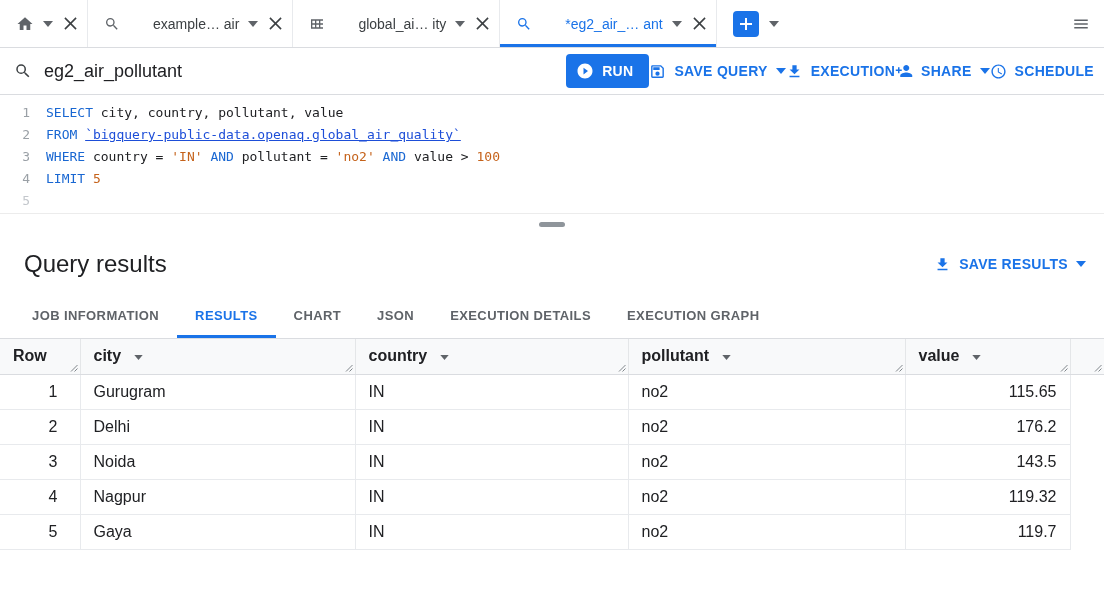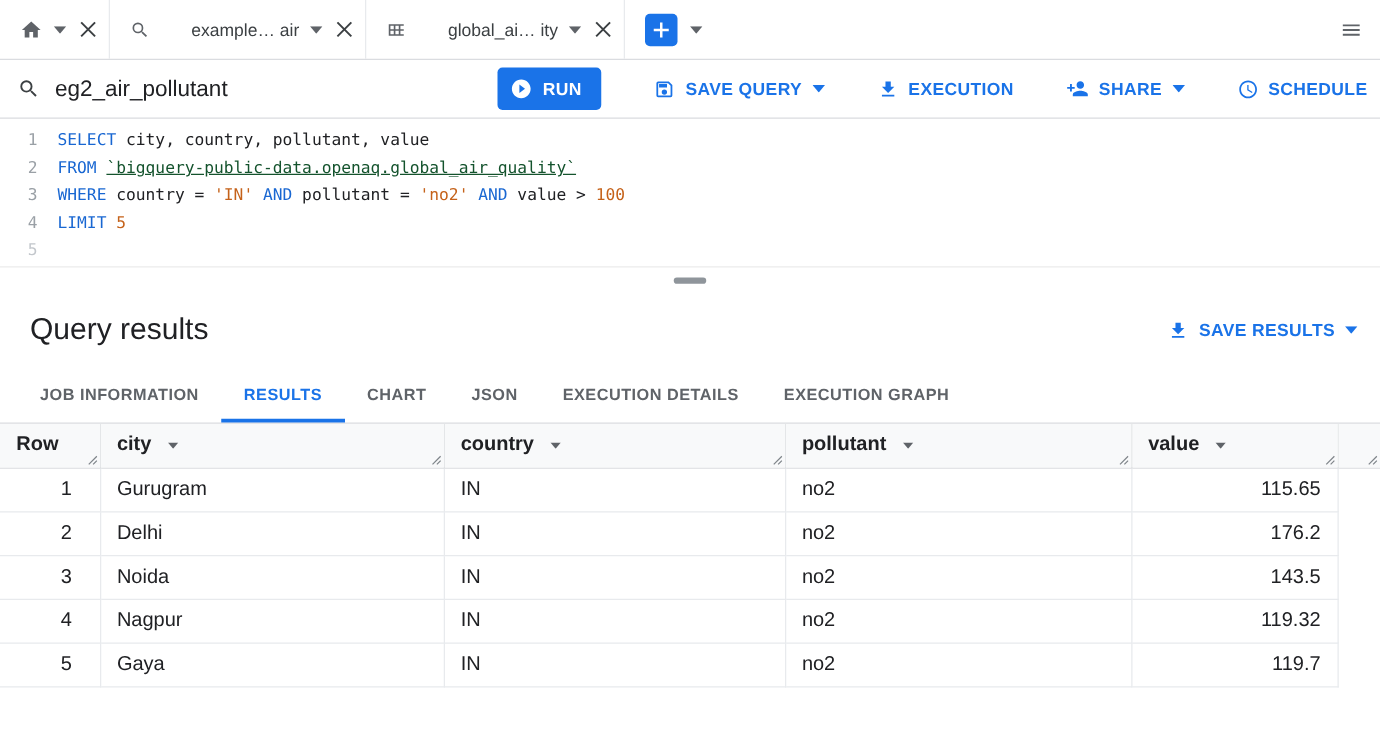--- a/index.html
+++ b/index.html
@@ -20,41 +20,41 @@
              display:flex; align-items:center; justify-content:center; align-self:center; margin-left:16px; cursor:pointer; }
   .add-caret { display:flex; align-items:center; align-self:center; margin-left:10px; color:#5f6368; cursor:pointer; }
   .tb-spacer { flex:1; }
   .menu-btn { display:flex; align-items:center; align-self:center; margin-right:14px; color:#5f6368; cursor:pointer; }
 
   
   .editor-header { height:47px; display:flex; align-items:center; padding:0 10px 0 14px;
                    border-bottom:1px solid #dadce0; }
   .hicon { display:flex; align-items:center; color:#3c4043; }
   .editor-title { font-size:18px; color:#202124; margin-left:12px; white-space:nowrap; }
-  .header-actions { margin-left:auto; display:flex; gap:42px; }
+  .header-actions { margin-left:auto; display:flex; }
   .run-btn { background:#1a73e8; color:#fff; border:none; border-radius:4px; height:34px;
              padding:0 16px 0 10px; display:flex; align-items:center; gap:8px;
              font-size:14px; font-weight:700; letter-spacing:.3px; cursor:pointer;
              font-family:"Liberation Sans", sans-serif; }
   .text-btn { display:flex; align-items:center; gap:8px; background:none; border:none;
               color:#1a73e8; font-size:14px; font-weight:700; letter-spacing:.3px; cursor:pointer;
               font-family:"Liberation Sans", sans-serif; white-space:nowrap; }
   .text-btn .bcaret { display:flex; align-items:center; }
 
   
   .sql-editor { height:118px; padding-top:7px; font-family:"DejaVu Sans Mono", monospace;
                 font-size:13px; line-height:22px; cursor:text; }
   .sql-line { display:flex; }
   .sql-gutter { width:30px; flex:none; text-align:right; color:#9aa0a6; user-select:none; }
   .sql-gutter.dim { color:#c3c7cc; }
   .sql-code { padding-left:16px; white-space:pre; color:#202124; }
   .tok-kw  { color:#1967d2; }
   .tok-str { color:#c5621a; }
   .tok-num { color:#c5621a; }
-  .tok-tbl { color:#14532d; text-decoration:underline; }
+  .tok-tbl { color:#1d4ed8; text-decoration:underline; }
 
   
   .divider { height:22px; border-top:1px solid #ececec; display:flex; align-items:center; justify-content:center; }
   .drag-handle { width:26px; height:5px; border-radius:3px; background:#8f959b; cursor:ns-resize; }
 
   
   .results-header { height:58px; display:flex; align-items:center; padding:0 18px 0 24px; }
   .results-title { font-size:24px; color:#202124; }
   .save-results { margin-left:auto; }
 
@@ -135,20 +135,38 @@
             <path d="M0 0l5 6 5-6z"></path>
           </svg>
       </span>
       <span class="tclose">
         <svg width="13" height="13" viewBox="0 0 14 14">
             <path d="M1 1l12 12M13 1L1 13" stroke="#3c4043" stroke-width="1.7" fill="none"></path>
           </svg>
       </span>
     </div>
 
+    <div class="tab active">
+      <span class="ticon">
+        <svg width="16" height="16" viewBox="0 0 24 24" fill="currentColor">
+            <path d="M15.5 14h-.79l-.28-.27A6.47 6.47 0 0 0 16 9.5 6.5 6.5 0 1 0 9.5 16c1.61 0 3.09-.59 4.23-1.57l.27.28v.79l5 4.99L20.49 19l-4.99-5zm-6 0A4.5 4.5 0 1 1 14 9.5 4.5 4.5 0 0 1 9.5 14z"></path>
+          </svg>
+      </span>
+      <span class="tlabel">*eg2_air_… ant</span>
+      <span class="tcaret">
+        <svg width="10" height="6" viewBox="0 0 10 6" fill="currentColor">
+            <path d="M0 0l5 6 5-6z"></path>
+          </svg>
+      </span>
+      <span class="tclose">
+        <svg width="13" height="13" viewBox="0 0 14 14">
+            <path d="M1 1l12 12M13 1L1 13" stroke="#3c4043" stroke-width="1.7" fill="none"></path>
+          </svg>
+      </span>
+    </div>
 
     <div class="add-btn">
       <svg width="14" height="14" viewBox="0 0 14 14">
           <path d="M7 1v12M1 7h12" stroke="#fff" stroke-width="2" fill="none"></path>
         </svg>
     </div>
     <span class="add-caret">
       <svg width="10" height="6" viewBox="0 0 10 6" fill="currentColor">
           <path d="M0 0l5 6 5-6z"></path>
         </svg>

